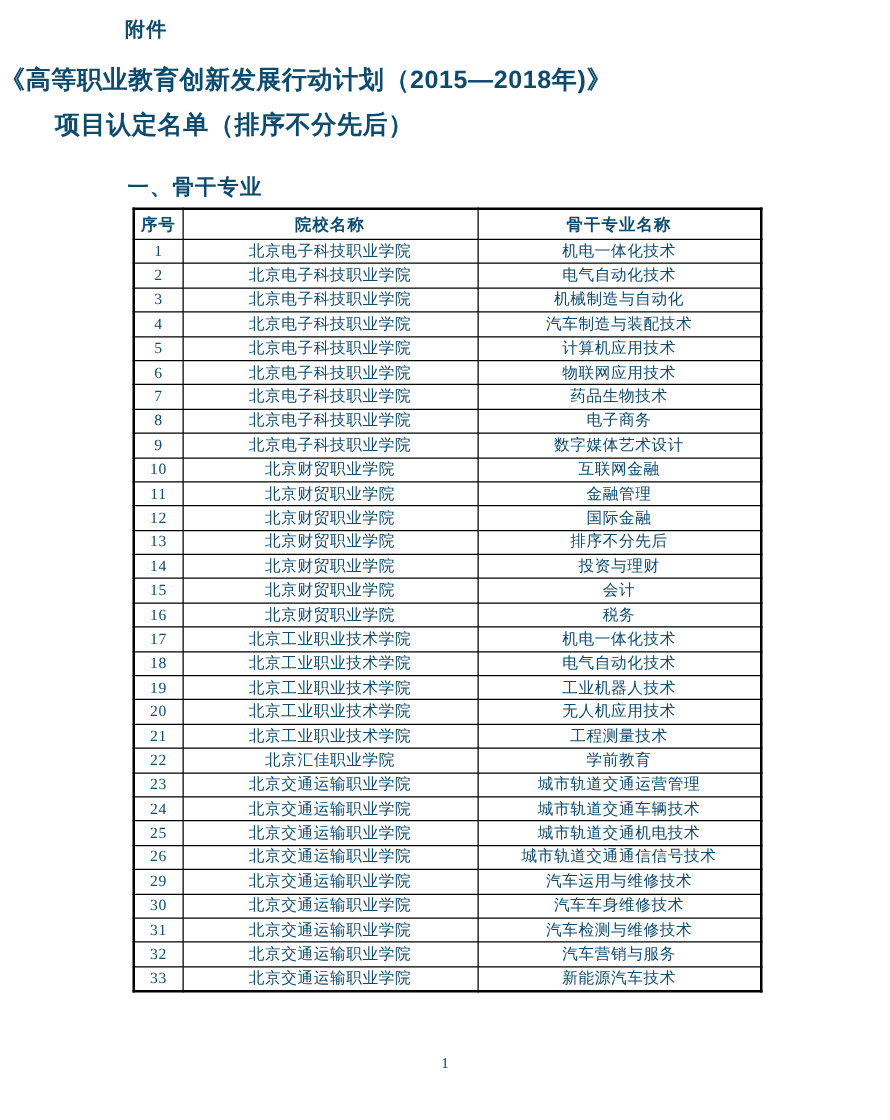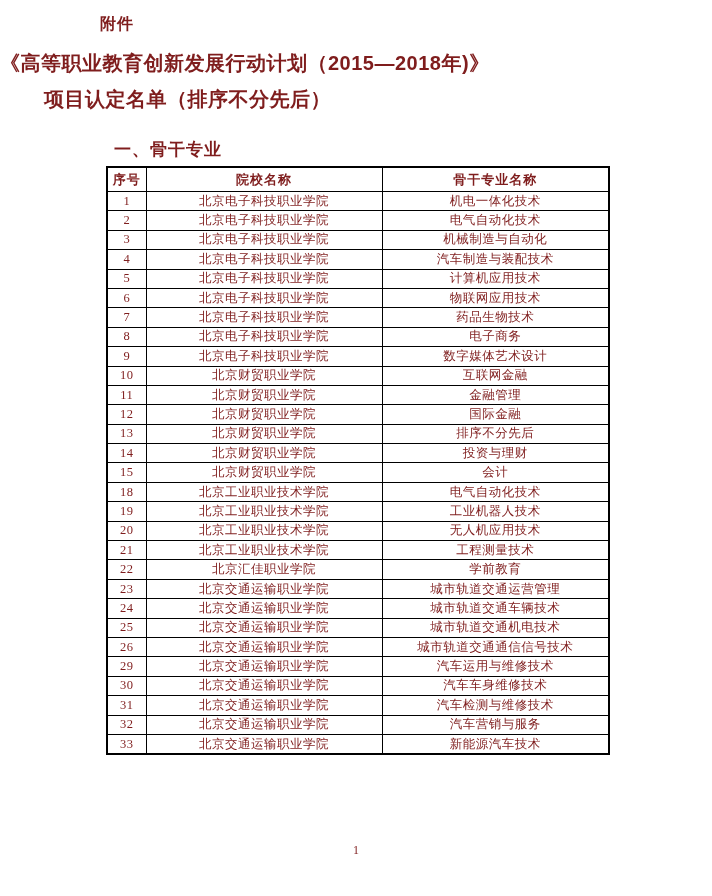--- a/index.html
+++ b/index.html
@@ -5,21 +5,21 @@
   html, body {
     margin: 0;
     padding: 0;
     background: #ffffff;
   }
   .page {
     position: relative;
     width: 712px;
     height: 896px;
     background: #ffffff;
-    color: #7f1d1d;
+    color: #0c4a6e;
     overflow: hidden;
     font-family: "Liberation Serif", "DejaVu Serif", serif;
   }
   .attachment-label {
     position: absolute;
     left: 100px;
     top: 14px;
     font-family: "Liberation Sans", "DejaVu Sans", sans-serif;
     font-weight: bold;
     font-size: 16px;
@@ -33,21 +33,21 @@
     font-family: "Liberation Sans", "DejaVu Sans", sans-serif;
     font-weight: bold;
     font-size: 20px;
     letter-spacing: 0.5px;
     white-space: nowrap;
   }
   .doc-title.line1 { top: 50px; }
   .doc-title.line2 { top: 86px; padding-left: 44px; }
   .section-heading {
     position: absolute;
-    left: 114px;
+    left: 102px;
     top: 138px;
     font-family: "Liberation Sans", "DejaVu Sans", sans-serif;
     font-weight: bold;
     font-size: 17px;
     letter-spacing: 1px;
   }
   table.major-table {
     position: absolute;
     left: 106px;
     top: 166px;
@@ -189,20 +189,30 @@
           <td class="col-num">14</td>
           <td class="col-inst">北京财贸职业学院</td>
           <td class="col-major">投资与理财</td>
         </tr>
         <tr>
           <td class="col-num">15</td>
           <td class="col-inst">北京财贸职业学院</td>
           <td class="col-major">会计</td>
         </tr>
         <tr>
+          <td class="col-num">16</td>
+          <td class="col-inst">北京财贸职业学院</td>
+          <td class="col-major">税务</td>
+        </tr>
+        <tr>
+          <td class="col-num">17</td>
+          <td class="col-inst">北京工业职业技术学院</td>
+          <td class="col-major">机电一体化技术</td>
+        </tr>
+        <tr>
           <td class="col-num">18</td>
           <td class="col-inst">北京工业职业技术学院</td>
           <td class="col-major">电气自动化技术</td>
         </tr>
         <tr>
           <td class="col-num">19</td>
           <td class="col-inst">北京工业职业技术学院</td>
           <td class="col-major">工业机器人技术</td>
         </tr>
         <tr>

